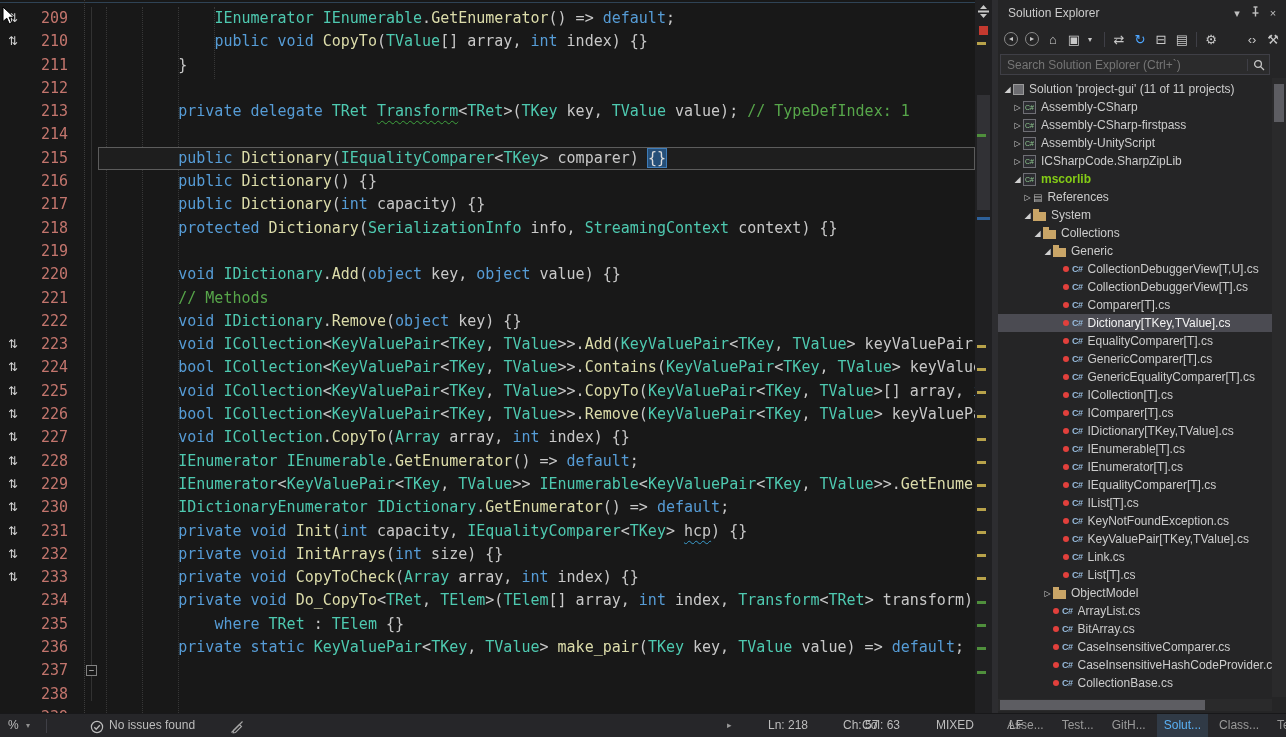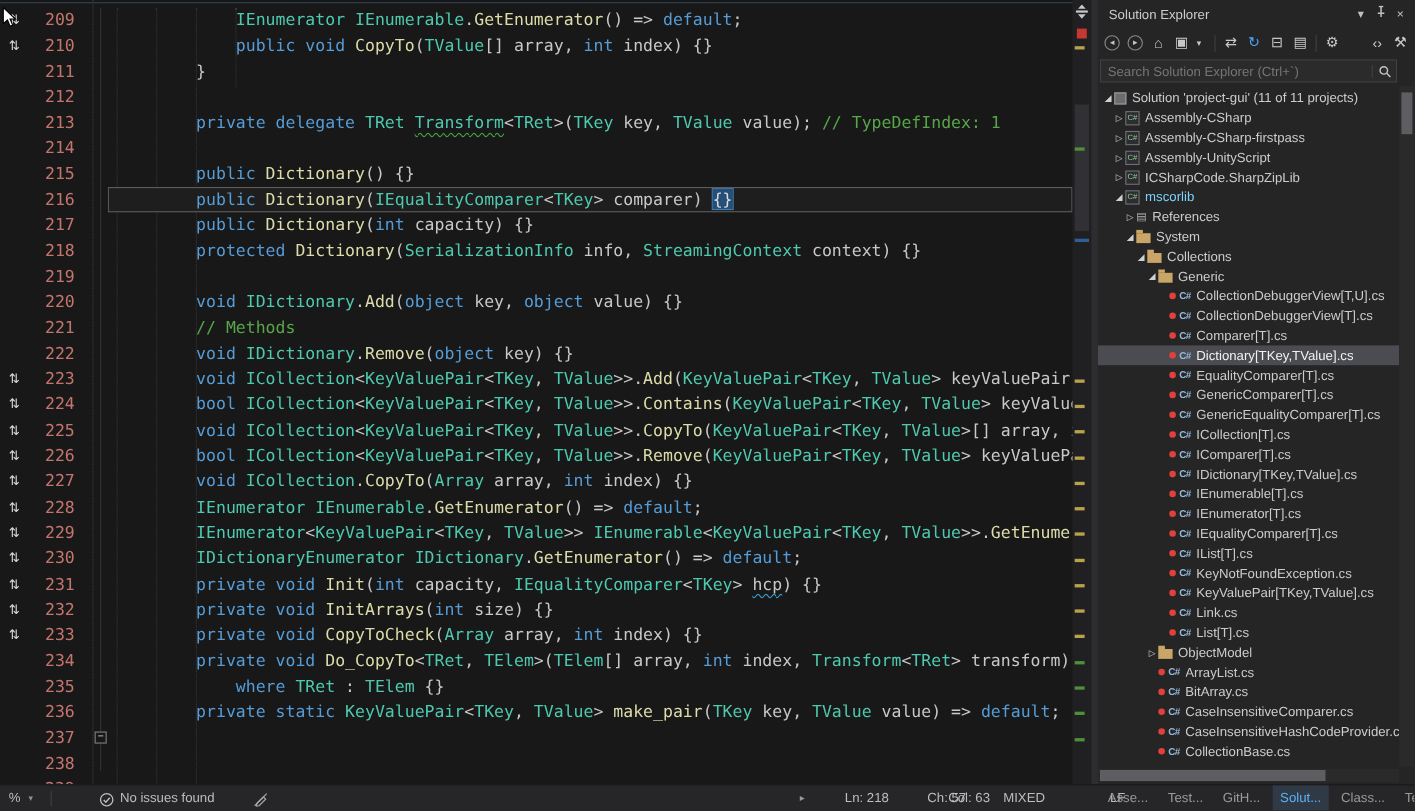--- a/index.html
+++ b/index.html
@@ -56,21 +56,21 @@
   .sx-search input { flex:1; background:transparent; border:0; outline:0; color:#9a9a9a; font-size:12px;
                      padding:0 6px; font-family:inherit; }
   .sx-search .magwrap { width:22px; display:flex; justify-content:center; border-left:1px solid #3f3f46; }
 
   #tree { position:absolute; top:80px; left:0; right:14px; bottom:16px; overflow:hidden; font-size:12px; }
   .tree-row { height:18px; display:flex; align-items:center; white-space:nowrap; }
   .tree-row.selected { background:#4b4b52; color:#f2f2f2; }
   .tw-arrow { width:11px; flex:none; font-size:8px; color:#d0d0d0; text-align:center; }
   .tw-icon { flex:none; margin-right:5px; display:flex; align-items:center; }
   .tw-label { overflow:hidden; }
-  .tw-label.bold { font-weight:normal; color:#7dd3fc; }
+  .tw-label.bold { font-weight:bold; color:#84cc16; }
   .ic-folder { position:relative; width:13px; height:9px; background:#c9a567; margin-top:2px; display:inline-block; }
   .ic-folder:before { content:""; position:absolute; left:0; top:-3px; width:6px; height:3px; background:#c9a567; }
   .ic-dot { width:6px; height:6px; border-radius:3px; background:#e2403c; margin-right:3px; display:inline-block; }
   .ic-cs { font-size:9px; font-weight:bold; color:#96b9da; letter-spacing:-0.5px; }
   .ic-proj { width:13px; height:13px; border:1px solid #6f6f75; background:#2c2c31; color:#8fc98f;
              font-size:7px; line-height:11px; text-align:center; display:inline-block; }
   .ic-sol { width:11px; height:11px; background:#6c6c70; border:1px solid #9a9a9a; display:inline-block; }
   .ic-ref { font-size:10px; color:#b5b5b5; }
 
   .sx-vscroll { position:absolute; right:0; top:78px; width:14px; bottom:16px; background:#2a2a2b; }
@@ -171,22 +171,22 @@
       <div class="guide" style="left:44px"></div>
       <div class="guide" style="left:80px"></div>
       <div class="guide partial" style="left:116px"></div>
       <div id="code-lines" style="position:relative;">
           <div class="code-line">            <span class="tk-t">IEnumerator</span><span class="tk-p"> </span><span class="tk-t">IEnumerable</span><span class="tk-p">.</span><span class="tk-m">GetEnumerator</span><span class="tk-p">() =&gt; </span><span class="tk-k">default</span><span class="tk-p">;</span></div>
           <div class="code-line">            <span class="tk-k">public</span><span class="tk-p"> </span><span class="tk-k">void</span><span class="tk-p"> </span><span class="tk-m">CopyTo</span><span class="tk-p">(</span><span class="tk-t">TValue</span><span class="tk-p">[] array, </span><span class="tk-k">int</span><span class="tk-p"> index) {}</span></div>
           <div class="code-line">        <span class="tk-p">}</span></div>
           <div class="code-line"></div>
           <div class="code-line">        <span class="tk-k">private</span><span class="tk-p"> </span><span class="tk-k">delegate</span><span class="tk-p"> </span><span class="tk-t">TRet</span><span class="tk-p"> </span><span class="tk-tw">Transform</span><span class="tk-p">&lt;</span><span class="tk-t">TRet</span><span class="tk-p">&gt;(</span><span class="tk-t">TKey</span><span class="tk-p"> key, </span><span class="tk-t">TValue</span><span class="tk-p"> value); </span><span class="tk-c">// TypeDefIndex: 1</span></div>
           <div class="code-line"></div>
+          <div class="code-line current">        <span class="tk-k">public</span><span class="tk-p"> </span><span class="tk-m">Dictionary</span><span class="tk-p">(</span><span class="tk-t">IEqualityComparer</span><span class="tk-p">&lt;</span><span class="tk-t">TKey</span><span class="tk-p">&gt; comparer) </span><span class="tk-sel">{}</span></div>
           <div class="code-line">        <span class="tk-k">public</span><span class="tk-p"> </span><span class="tk-m">Dictionary</span><span class="tk-p">() {}</span></div>
-          <div class="code-line current">        <span class="tk-k">public</span><span class="tk-p"> </span><span class="tk-m">Dictionary</span><span class="tk-p">(</span><span class="tk-t">IEqualityComparer</span><span class="tk-p">&lt;</span><span class="tk-t">TKey</span><span class="tk-p">&gt; comparer) </span><span class="tk-sel">{}</span></div>
           <div class="code-line">        <span class="tk-k">public</span><span class="tk-p"> </span><span class="tk-m">Dictionary</span><span class="tk-p">(</span><span class="tk-k">int</span><span class="tk-p"> capacity) {}</span></div>
           <div class="code-line">        <span class="tk-k">protected</span><span class="tk-p"> </span><span class="tk-m">Dictionary</span><span class="tk-p">(</span><span class="tk-t">SerializationInfo</span><span class="tk-p"> info, </span><span class="tk-t">StreamingContext</span><span class="tk-p"> context) {}</span></div>
           <div class="code-line"></div>
           <div class="code-line">        <span class="tk-k">void</span><span class="tk-p"> </span><span class="tk-t">IDictionary</span><span class="tk-p">.</span><span class="tk-m">Add</span><span class="tk-p">(</span><span class="tk-k">object</span><span class="tk-p"> key, </span><span class="tk-k">object</span><span class="tk-p"> value) {}</span></div>
           <div class="code-line">        <span class="tk-c">// Methods</span></div>
           <div class="code-line">        <span class="tk-k">void</span><span class="tk-p"> </span><span class="tk-t">IDictionary</span><span class="tk-p">.</span><span class="tk-m">Remove</span><span class="tk-p">(</span><span class="tk-k">object</span><span class="tk-p"> key) {}</span></div>
           <div class="code-line">        <span class="tk-k">void</span><span class="tk-p"> </span><span class="tk-t">ICollection</span><span class="tk-p">&lt;</span><span class="tk-t">KeyValuePair</span><span class="tk-p">&lt;</span><span class="tk-t">TKey</span><span class="tk-p">, </span><span class="tk-t">TValue</span><span class="tk-p">&gt;&gt;.</span><span class="tk-m">Add</span><span class="tk-p">(</span><span class="tk-t">KeyValuePair</span><span class="tk-p">&lt;</span><span class="tk-t">TKey</span><span class="tk-p">, </span><span class="tk-t">TValue</span><span class="tk-p">&gt; keyValuePair) {}</span></div>
           <div class="code-line">        <span class="tk-k">bool</span><span class="tk-p"> </span><span class="tk-t">ICollection</span><span class="tk-p">&lt;</span><span class="tk-t">KeyValuePair</span><span class="tk-p">&lt;</span><span class="tk-t">TKey</span><span class="tk-p">, </span><span class="tk-t">TValue</span><span class="tk-p">&gt;&gt;.</span><span class="tk-m">Contains</span><span class="tk-p">(</span><span class="tk-t">KeyValuePair</span><span class="tk-p">&lt;</span><span class="tk-t">TKey</span><span class="tk-p">, </span><span class="tk-t">TValue</span><span class="tk-p">&gt; keyValuePair) =&gt; </span></div>
           <div class="code-line">        <span class="tk-k">void</span><span class="tk-p"> </span><span class="tk-t">ICollection</span><span class="tk-p">&lt;</span><span class="tk-t">KeyValuePair</span><span class="tk-p">&lt;</span><span class="tk-t">TKey</span><span class="tk-p">, </span><span class="tk-t">TValue</span><span class="tk-p">&gt;&gt;.</span><span class="tk-m">CopyTo</span><span class="tk-p">(</span><span class="tk-t">KeyValuePair</span><span class="tk-p">&lt;</span><span class="tk-t">TKey</span><span class="tk-p">, </span><span class="tk-t">TValue</span><span class="tk-p">&gt;[] array, </span><span class="tk-k">int</span></div>
           <div class="code-line">        <span class="tk-k">bool</span><span class="tk-p"> </span><span class="tk-t">ICollection</span><span class="tk-p">&lt;</span><span class="tk-t">KeyValuePair</span><span class="tk-p">&lt;</span><span class="tk-t">TKey</span><span class="tk-p">, </span><span class="tk-t">TValue</span><span class="tk-p">&gt;&gt;.</span><span class="tk-m">Remove</span><span class="tk-p">(</span><span class="tk-t">KeyValuePair</span><span class="tk-p">&lt;</span><span class="tk-t">TKey</span><span class="tk-p">, </span><span class="tk-t">TValue</span><span class="tk-p">&gt; keyValuePair) =&gt; </span></div>
@@ -564,21 +564,21 @@
           <g stroke="#a8a8a8" stroke-width="1.1" fill="none">
             <path d="M3.5 10.5 L9.5 4.5 L11.5 6.5 L5.5 12.5 L3.2 12.8 Z"></path>
             <line x1="1.5" y1="12.5" x2="12.5" y2="1.5"></line>
           </g>
         </svg>
     </span>
     <span class="st" style="left:727px; font-size:9px; color:#9a9a9a">▸</span>
     <span class="st" style="left:768px">Ln: 218</span>
     <span class="st" style="left:843px">Ch: 57</span>
     <span class="st" style="left:862px">Col: 63</span>
-    <span class="st" style="left:912px">MIXED</span>
+    <span class="st" style="left:936px">MIXED</span>
     <span class="st" style="left:1009px">LF</span>
     <div id="docktabs">
         <span class="dtab">Asse...</span>
         <span class="dtab">Test...</span>
         <span class="dtab">GitH...</span>
         <span class="dtab active">Solut...</span>
         <span class="dtab">Class...</span>
         <span class="dtab">Tea...</span>
       </div>
   </div>

